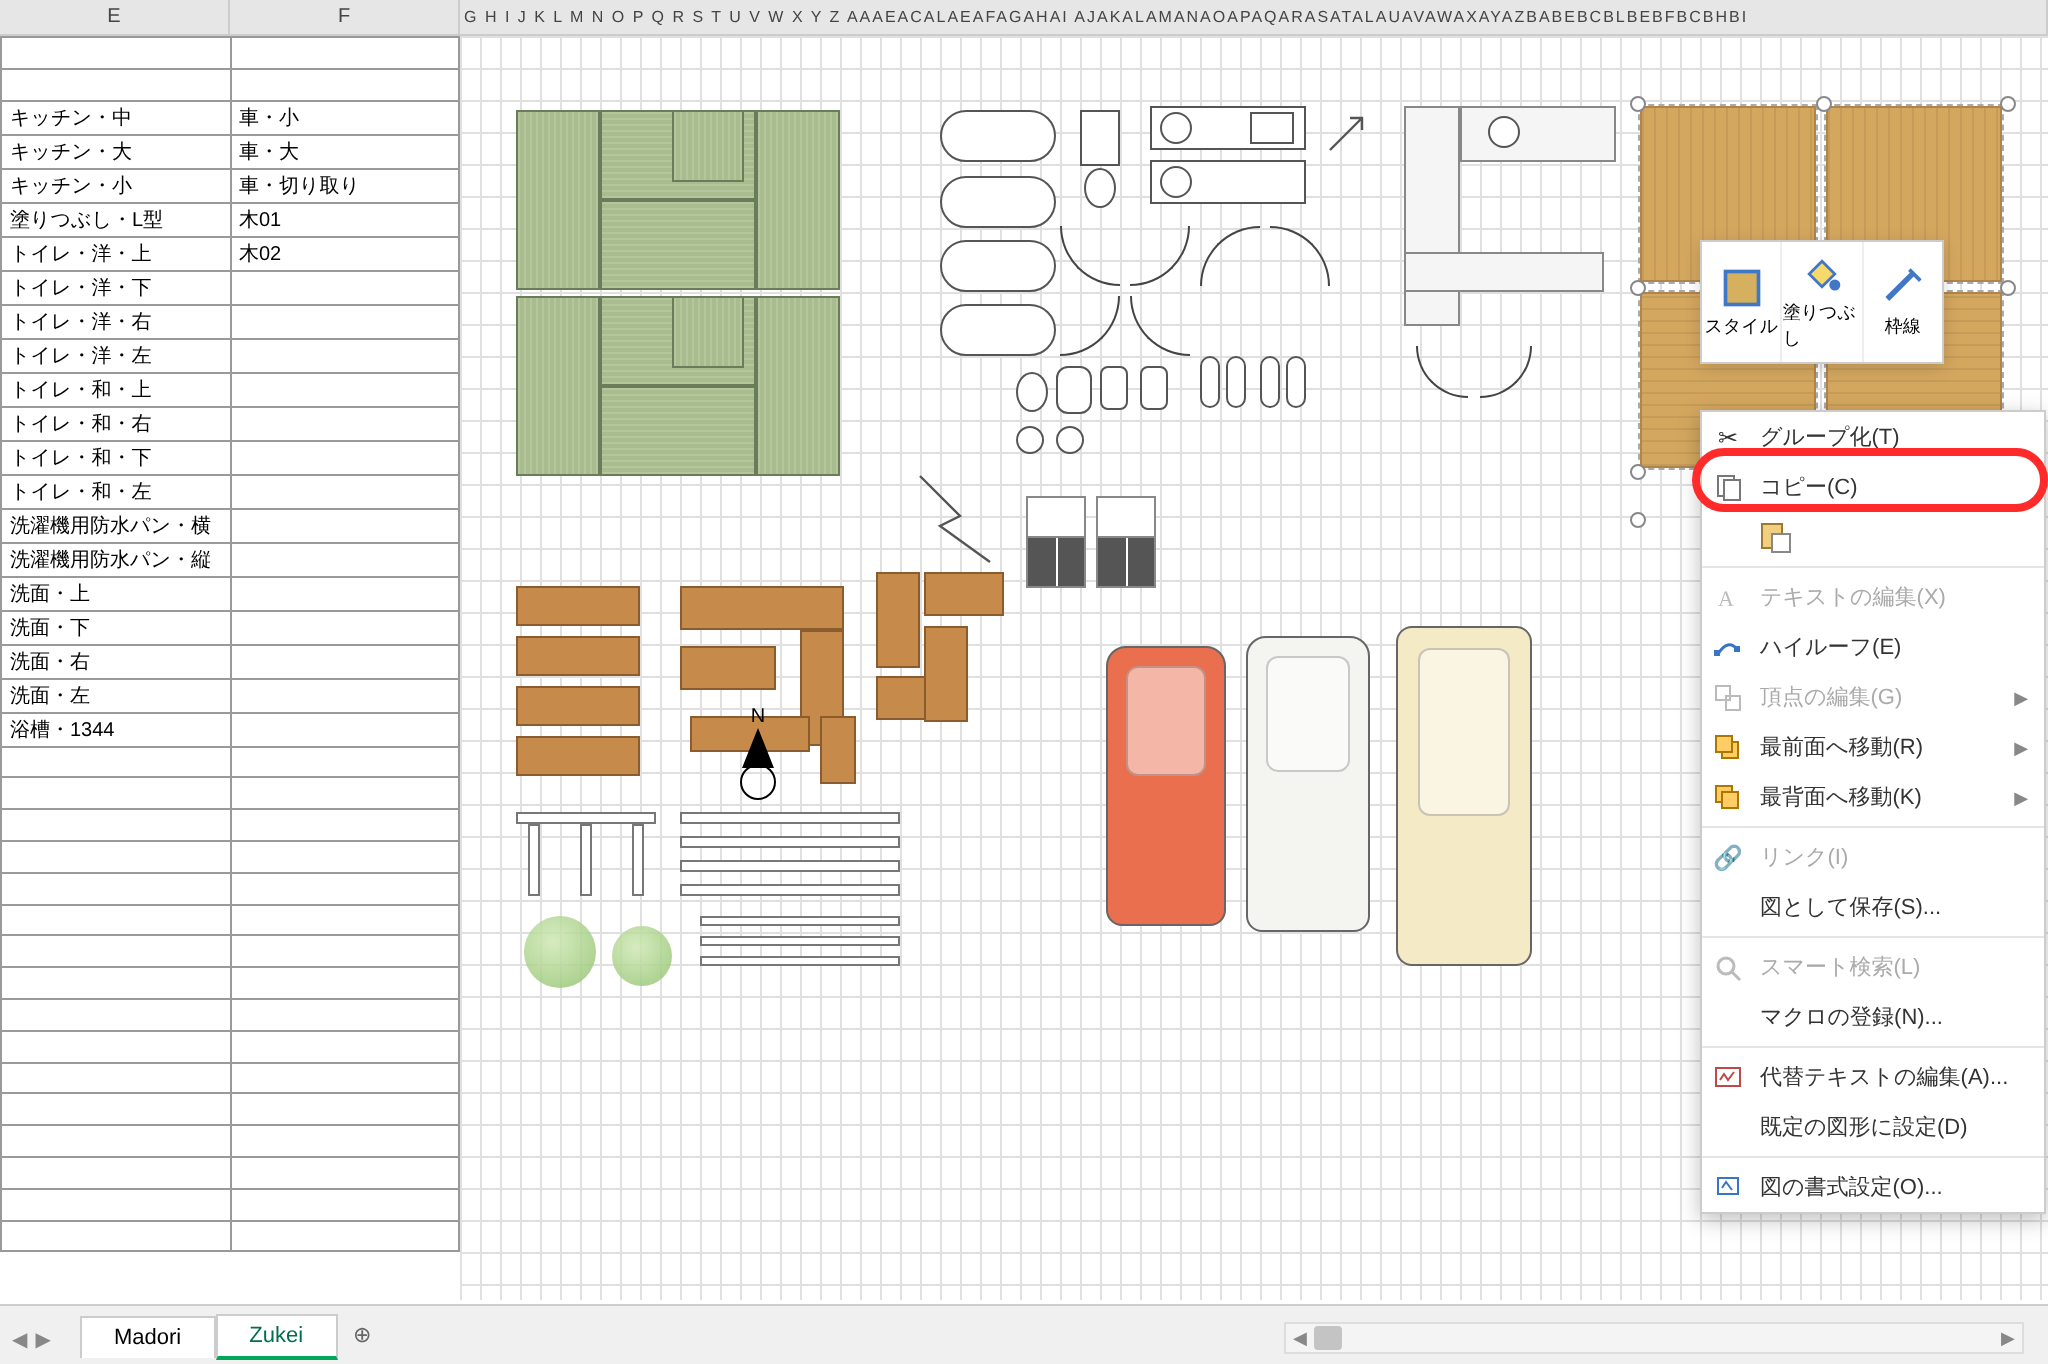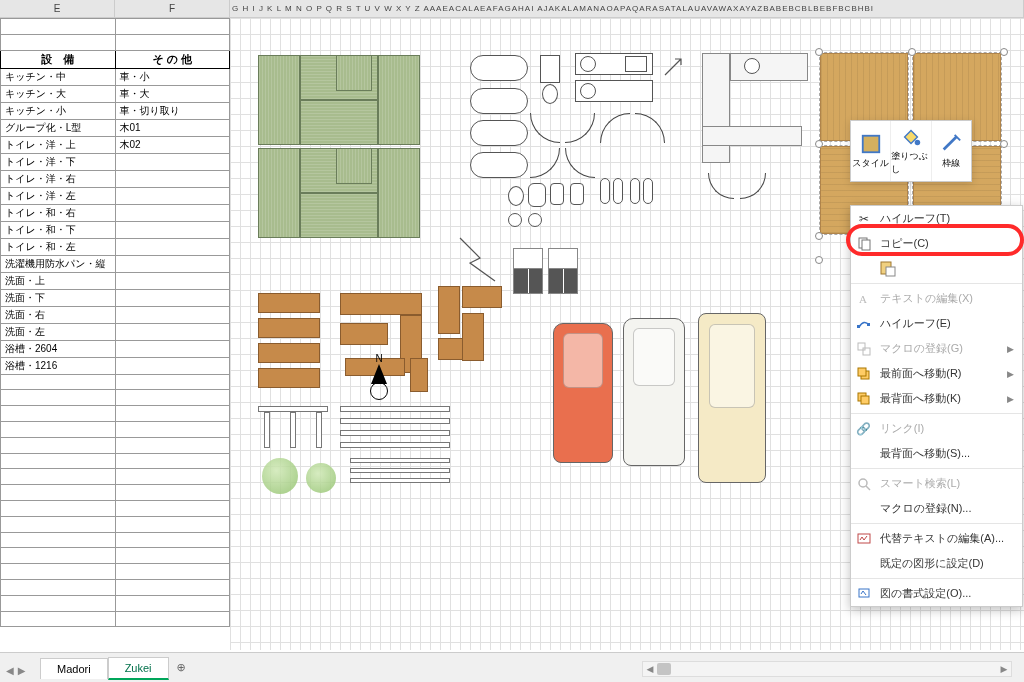--- a/index.html
+++ b/index.html
@@ -112,96 +112,96 @@
   <table class="left-table">
     <tbody>
         <tr>
           <td class="col1"></td>
           <td class="col2"></td>
         </tr>
     <tr>
           <td></td>
           <td></td>
         </tr>
-    <tr>
-      <th>設　備</th>
-      <th>そ の 他</th>
-    </tr>
     </tbody>
       <tbody id="tblbody">
         <tr>
           <td>キッチン・中</td>
           <td>車・小</td>
         </tr>
         <tr>
           <td>キッチン・大</td>
           <td>車・大</td>
         </tr>
         <tr>
           <td>キッチン・小</td>
           <td>車・切り取り</td>
         </tr>
         <tr>
-          <td>グループ化・L型</td>
+          <td>塗りつぶし・L型</td>
           <td>木01</td>
         </tr>
         <tr>
           <td>トイレ・洋・上</td>
           <td>木02</td>
         </tr>
         <tr>
           <td>トイレ・洋・下</td>
           <td></td>
         </tr>
         <tr>
           <td>トイレ・洋・右</td>
           <td></td>
         </tr>
         <tr>
           <td>トイレ・洋・左</td>
           <td></td>
         </tr>
         <tr>
+          <td>トイレ・和・上</td>
+          <td></td>
+        </tr>
+        <tr>
           <td>トイレ・和・右</td>
           <td></td>
         </tr>
         <tr>
           <td>トイレ・和・下</td>
           <td></td>
         </tr>
         <tr>
           <td>トイレ・和・左</td>
           <td></td>
         </tr>
         <tr>
+          <td>洗濯機用防水パン・横</td>
+          <td></td>
+        </tr>
+        <tr>
           <td>洗濯機用防水パン・縦</td>
           <td></td>
         </tr>
         <tr>
           <td>洗面・上</td>
           <td></td>
         </tr>
         <tr>
           <td>洗面・下</td>
           <td></td>
         </tr>
         <tr>
           <td>洗面・右</td>
           <td></td>
         </tr>
         <tr>
           <td>洗面・左</td>
           <td></td>
         </tr>
         <tr>
-          <td>浴槽・2604</td>
-          <td></td>
-        </tr>
-        <tr>
-          <td>浴槽・1216</td>
+          <td>浴槽・1344</td>
           <td></td>
         </tr>
         <tr>
           <td></td>
           <td></td>
         </tr>
         <tr>
           <td></td>
           <td></td>
         </tr>
@@ -438,21 +438,21 @@
           <path d="M4 18 L18 4" stroke="#4178c6" stroke-width="3"></path>
           <path d="M16 2 L22 8" stroke="#4178c6" stroke-width="2"></path>
         </svg>
       <span>枠線</span>
     </div>
   </div>
 
   <div class="ctx-menu">
     <div class="ctx-item">
       <span class="ctx-icon">✂</span>
-      <span class="ctx-label">ハイルーフ(T)</span>
+      <span class="ctx-label">グループ化(T)</span>
     </div>
     <div class="ctx-item">
       <span class="ctx-icon">
         <svg width="15" height="15" viewBox="0 0 15 15">
             <rect x="2" y="2" width="8" height="10" fill="none" stroke="#777"></rect>
             <rect x="5" y="4" width="8" height="10" fill="#fff" stroke="#777"></rect>
           </svg>
       </span>
       <span class="ctx-label">コピー(C)</span>
     </div>
@@ -483,21 +483,21 @@
       </span>
       <span class="ctx-label">ハイルーフ(E)</span>
     </div>
     <div class="ctx-item disabled">
       <span class="ctx-icon">
         <svg width="14" height="14" viewBox="0 0 14 14">
             <rect x="1" y="1" width="7" height="7" fill="none" stroke="#bbb"></rect>
             <rect x="6" y="6" width="7" height="7" fill="none" stroke="#bbb"></rect>
           </svg>
       </span>
-      <span class="ctx-label">マクロの登録(G)</span>
+      <span class="ctx-label">頂点の編集(G)</span>
       <span class="ctx-arrow">▶</span>
     </div>
     <div class="ctx-item">
       <span class="ctx-icon">
         <svg width="14" height="14" viewBox="0 0 14 14">
             <rect x="4" y="4" width="8" height="8" fill="#fc6" stroke="#a70"></rect>
             <rect x="1" y="1" width="8" height="8" fill="#fc6" stroke="#a70"></rect>
           </svg>
       </span>
       <span class="ctx-label">最前面へ移動(R)</span>
@@ -513,21 +513,21 @@
       <span class="ctx-label">最背面へ移動(K)</span>
       <span class="ctx-arrow">▶</span>
     </div>
     <div class="ctx-sep"></div>
     <div class="ctx-item disabled">
       <span class="ctx-icon">🔗</span>
       <span class="ctx-label">リンク(I)</span>
     </div>
     <div class="ctx-item">
       <span class="ctx-icon"></span>
-      <span class="ctx-label">最背面へ移動(S)...</span>
+      <span class="ctx-label">図として保存(S)...</span>
     </div>
     <div class="ctx-sep"></div>
     <div class="ctx-item disabled">
       <span class="ctx-icon">
         <svg width="14" height="14" viewBox="0 0 14 14">
             <circle cx="6" cy="6" r="4" fill="none" stroke="#bbb" stroke-width="1.5"></circle>
             <path d="M9 9 L13 13" stroke="#bbb" stroke-width="1.5"></path>
           </svg>
       </span>
       <span class="ctx-label">スマート検索(L)</span>

